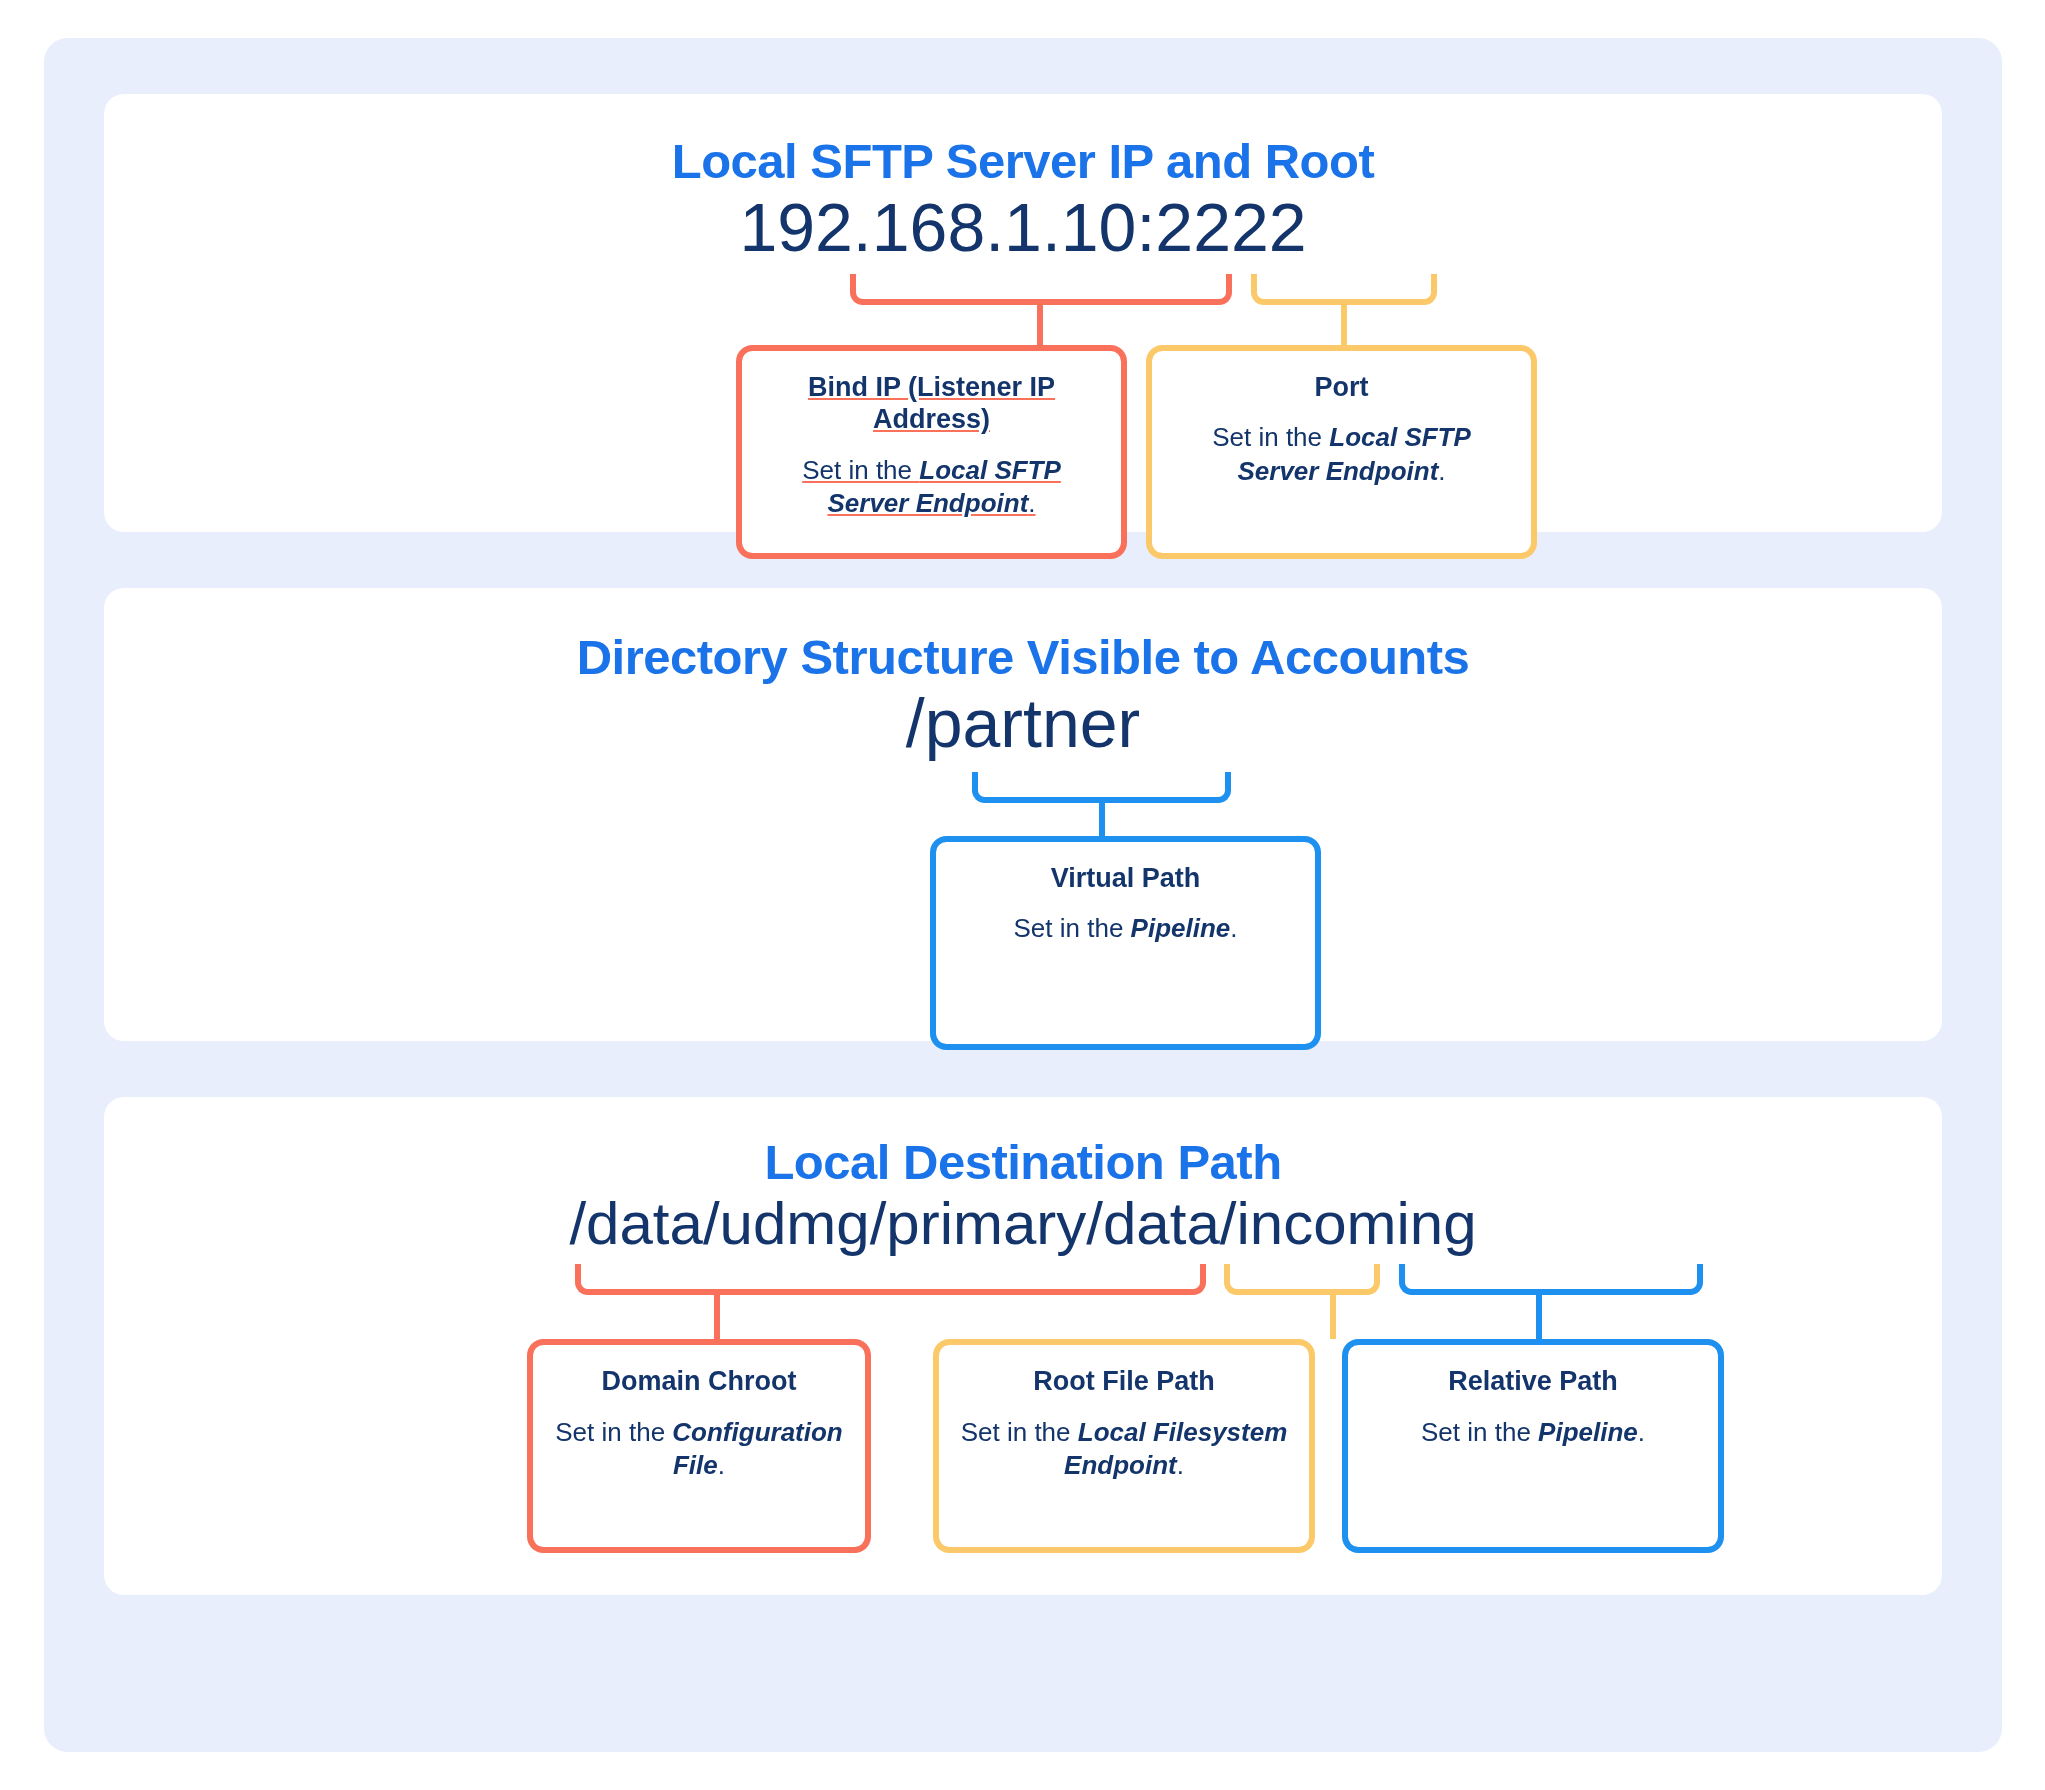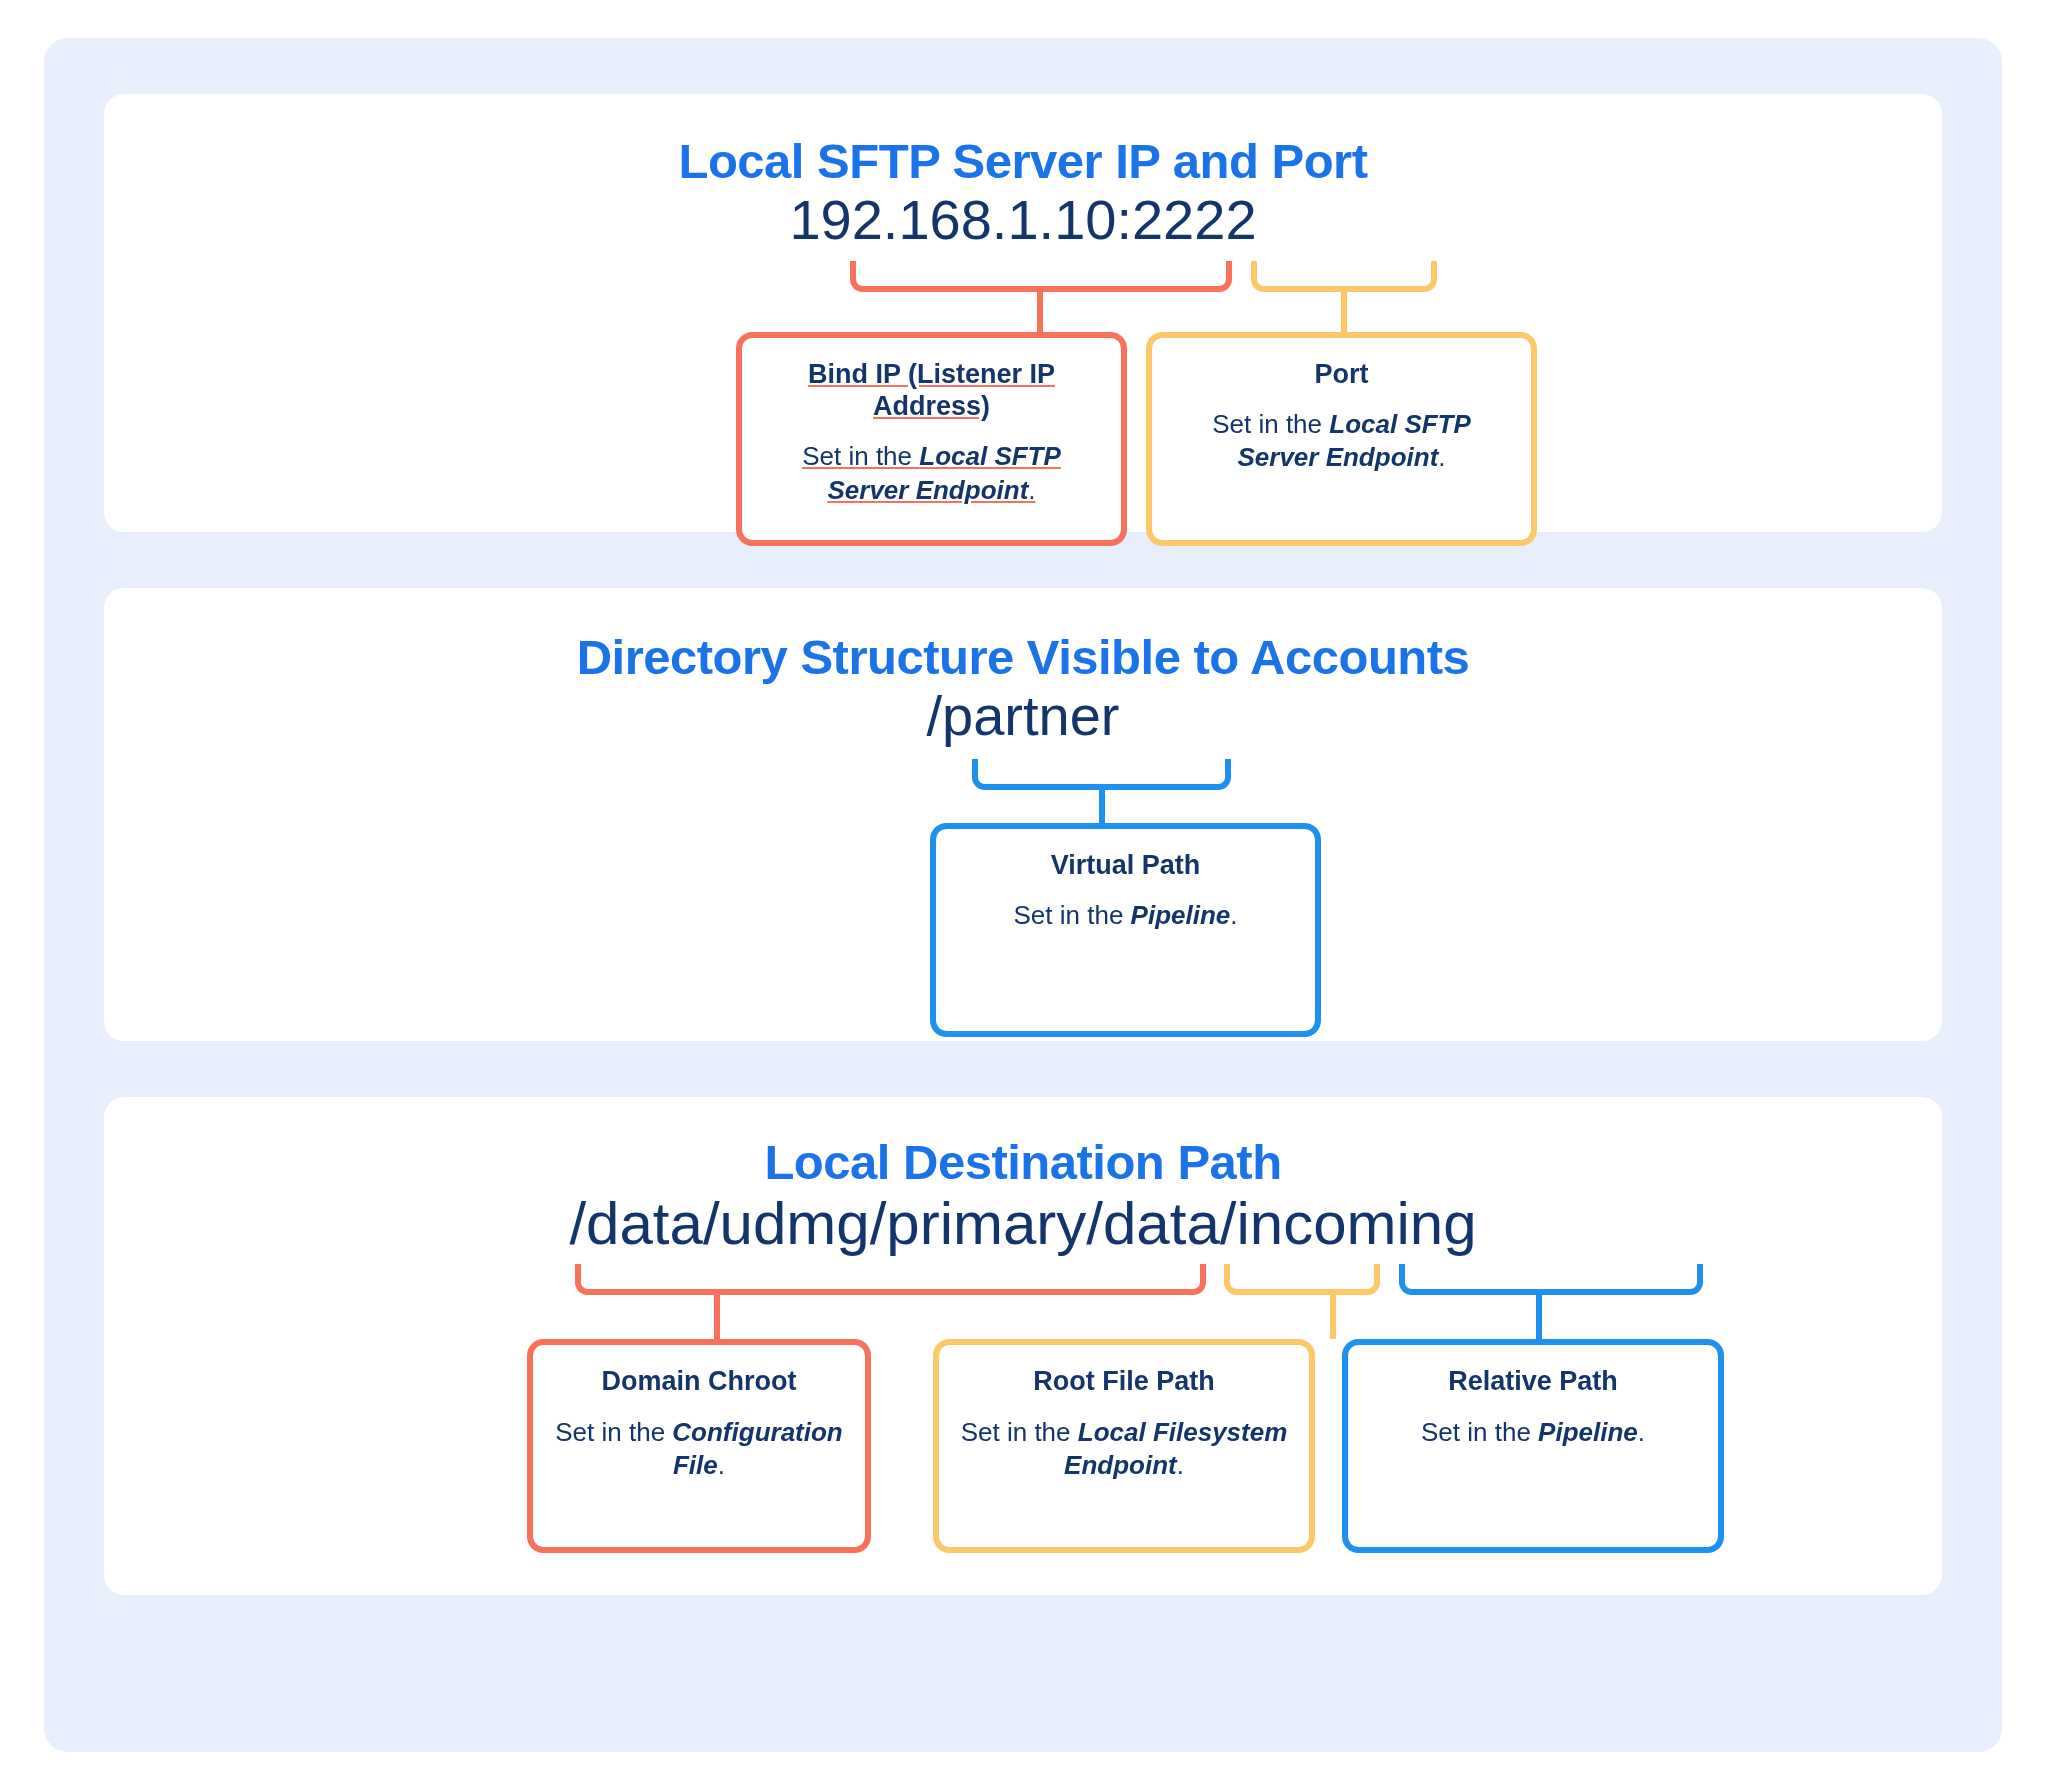--- a/index.html
+++ b/index.html
@@ -40,21 +40,21 @@
     color: #1a73e8;
     font-weight: bold;
     font-size: 49px;
     letter-spacing: -0.5px;
     line-height: 1.12;
   }
 
   .panel-value {
     text-align: center;
     color: #13356b;
-    font-size: 56px;
+    font-size: 68px;
     line-height: 1.12;
     white-space: pre;
   }
 
   
   .bracket-row {
     position: relative;
     width: 100%;
   }
 
@@ -123,21 +123,21 @@
   #panel-path .panel-value { font-size: 60px; }
   #panel-path .bracket-row { height: 247px; margin-top: 7.3px; }
 </style>
 </head>
 <body>
 
 <div class="page">
   <div class="outer-frame">
 
     <section class="panel" id="panel-endpoint">
-      <div class="panel-title">Local SFTP Server IP and Port</div>
+      <div class="panel-title">Local SFTP Server IP and Root</div>
       <div class="panel-value">192.168.1.10:2222</div>
 
       <div class="bracket-row">
 
         <div class="bracket c-coral" style="left:746px; width:382px; top:0;"></div>
         <div class="stem bg-coral" style="left:933px; top:31px; height:40px;"></div>
 
         <div class="bracket c-amber" style="left:1147px; width:186px; top:0;"></div>
         <div class="stem bg-amber" style="left:1237px; top:31px; height:40px;"></div>
 

